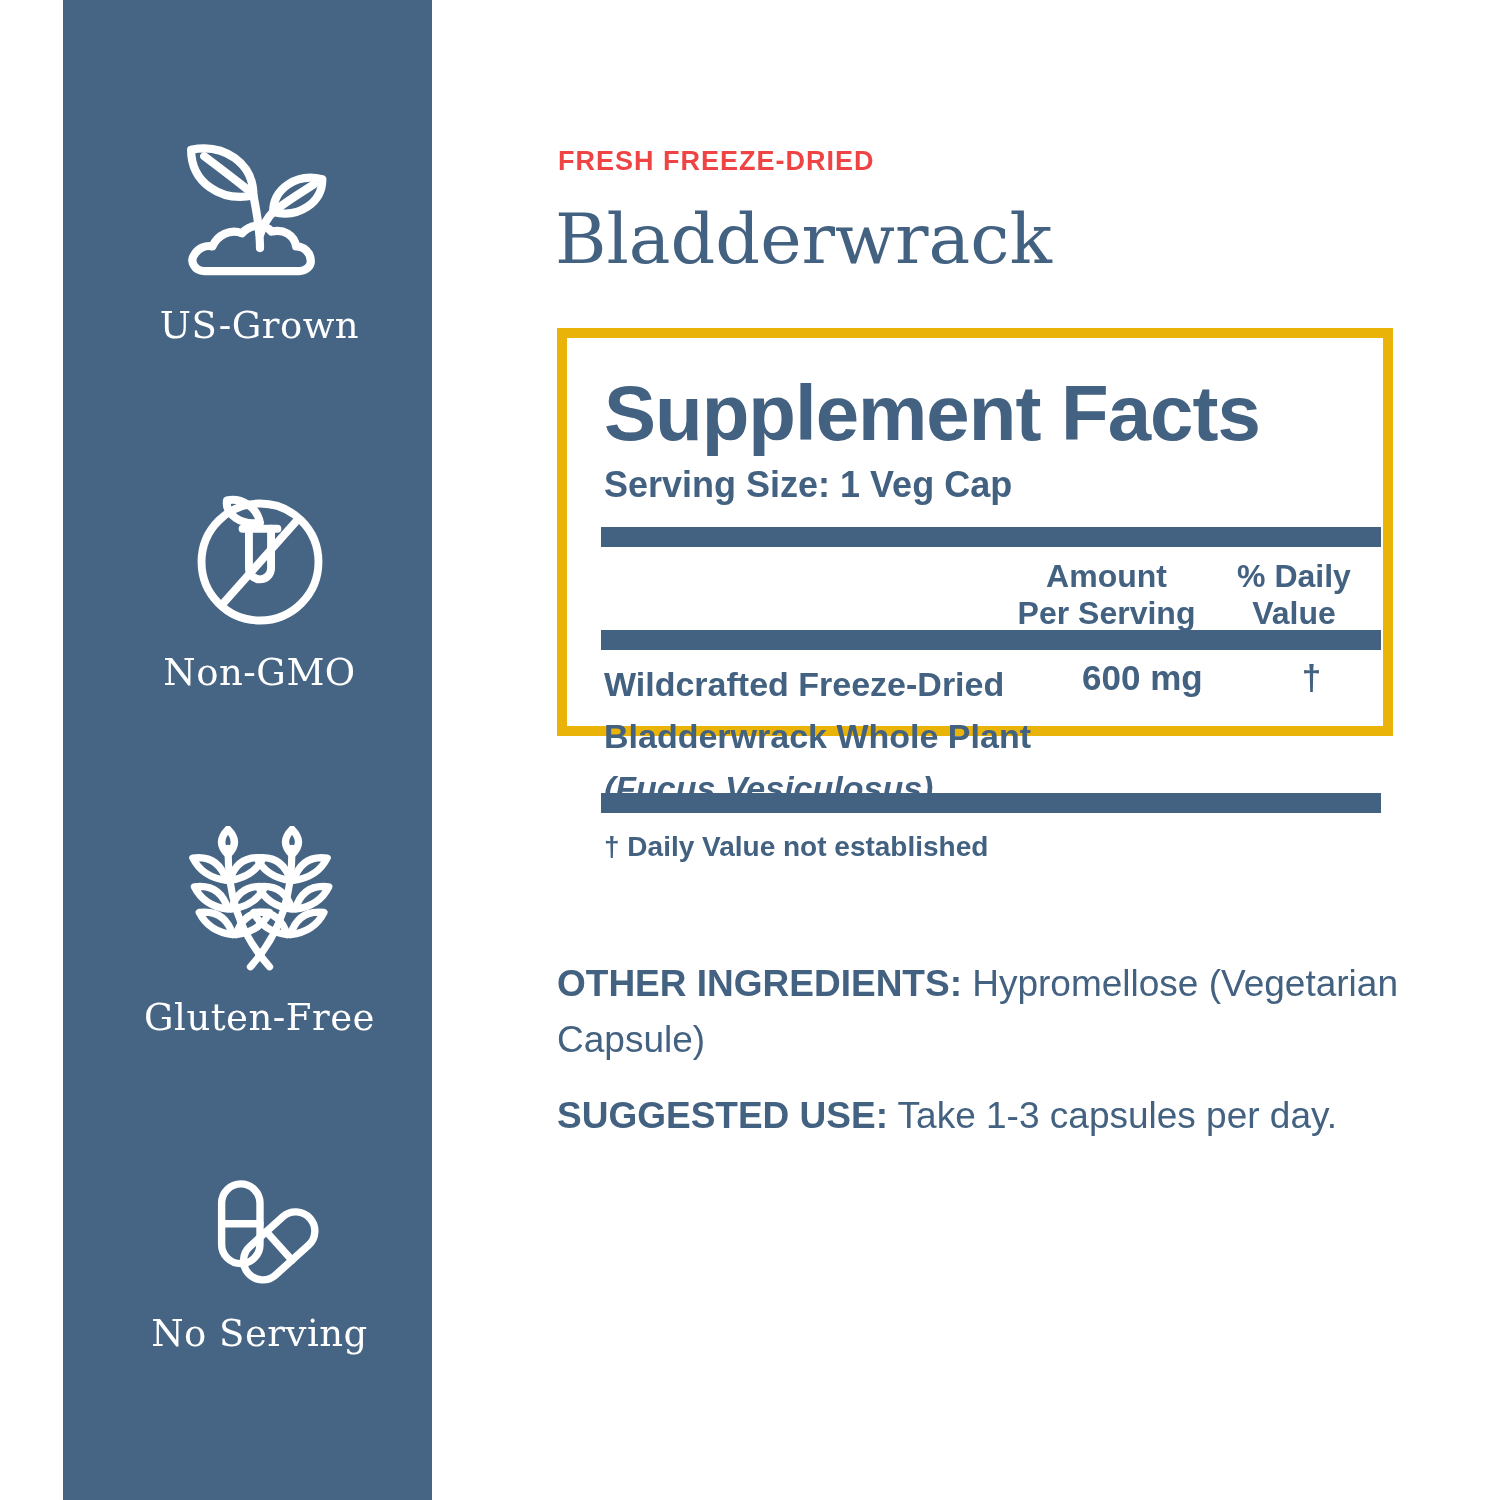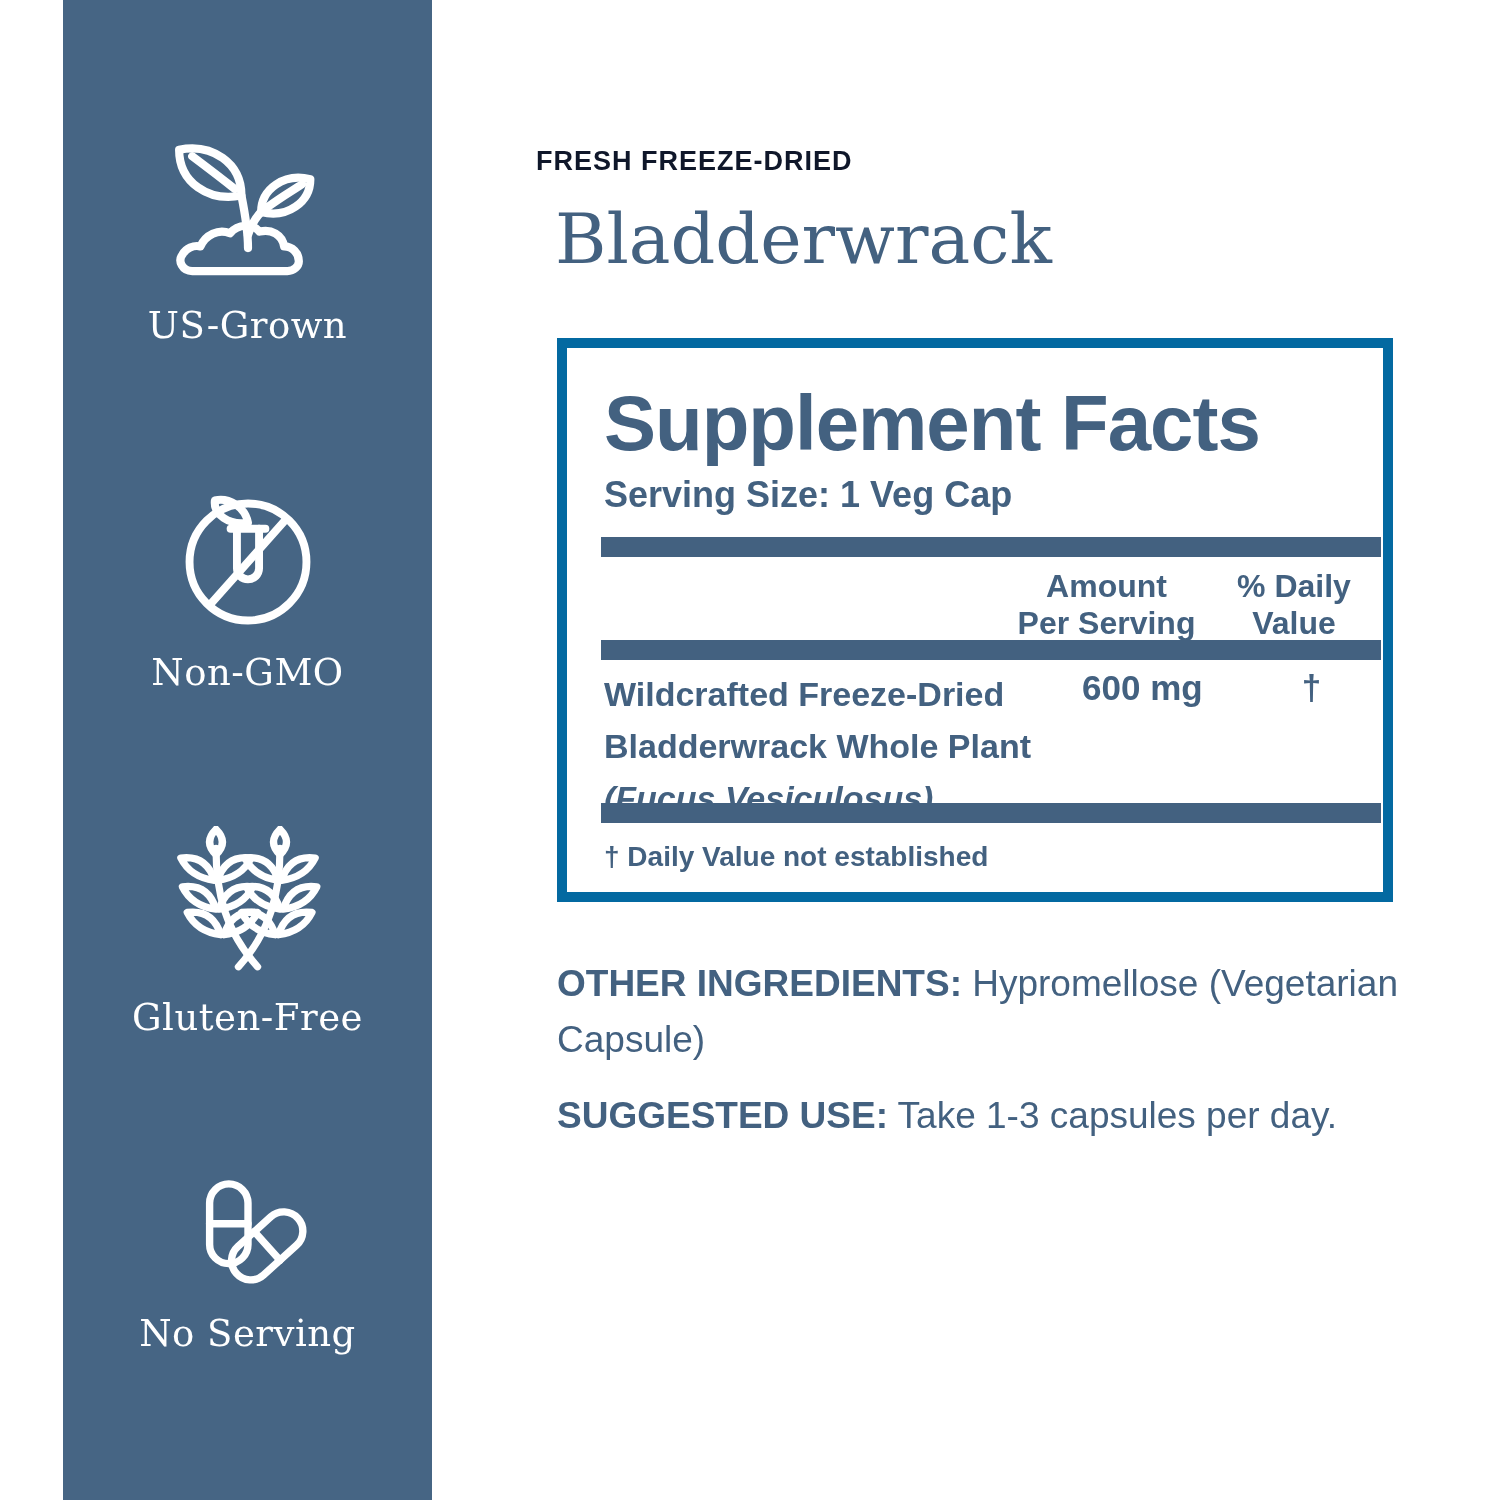--- a/index.html
+++ b/index.html
@@ -5,45 +5,45 @@
   html,body { margin:0; padding:0; background:#ffffff; }
   .canvas {
     position:relative; width:1500px; height:1500px; background:#ffffff;
     font-family:"Liberation Sans", sans-serif; overflow:hidden;
   }
   
   .sidebar {
     position:absolute; left:63px; top:0; width:369px; height:1500px;
     background:#466584;
   }
-  .badge { position:absolute; left:0; width:369px; text-align:center; }
+  .badge { position:absolute; left:0; width:369px; text-align:center;padding-left:12px; }
   .badge svg { display:inline-block; }
   .badge-label {
     font-family:"DejaVu Serif", serif; color:#ffffff;
     font-size:37px; letter-spacing:0.5px; margin-top:6px;
   }
   .b1 { top:130px; }
   .b2 { top:483px; }
   .b3 { top:826px; }
   .b4 { top:1178px; }
   .icon-stroke { fill:none; stroke:#ffffff; stroke-width:5; stroke-linecap:round; stroke-linejoin:round; }
   .icon-stroke-thin { fill:none; stroke:#ffffff; stroke-width:4.5; stroke-linecap:round; stroke-linejoin:round; }
   
   .eyebrow {
-    position:absolute; left:536px; top:146px;
-    font-size:27px; font-weight:bold; letter-spacing:1px; color:#0f172a;
+    position:absolute; left:558px; top:146px;
+    font-size:27px; font-weight:bold; letter-spacing:1px; color:#ef4444;
   }
   .product-title {
     position:absolute; left:555px; top:198px;
     font-family:"DejaVu Serif", serif; font-size:70px; color:#436180;
   }
   
   .facts-box {
-    position:absolute; left:557px; top:328px; width:836px; height:564px;
-    border:10px solid #0369a1; box-sizing:border-box; color:#436180;margin-top:10px;
+    position:absolute; left:557px; top:328px; width:836px; height:408px;
+    border:10px solid #eab308; box-sizing:border-box; color:#436180;
   }
   .facts-box > div { position:absolute; }
   .sf-title { left:37px; top:36px; font-size:78px; font-weight:bold; letter-spacing:-1px; line-height:1; }
   .sf-serving { left:37px; top:126px; font-size:36px; font-weight:bold; }
   .sf-bar { left:34px; right:2px; height:20px; background:#436180; }
   .bar1 { top:189px; }
   .bar2 { top:292px; }
   .bar3 { top:455px; }
   .sf-header-row {
     left:37px; right:14px; top:220px; display:flex; justify-content:flex-end;

